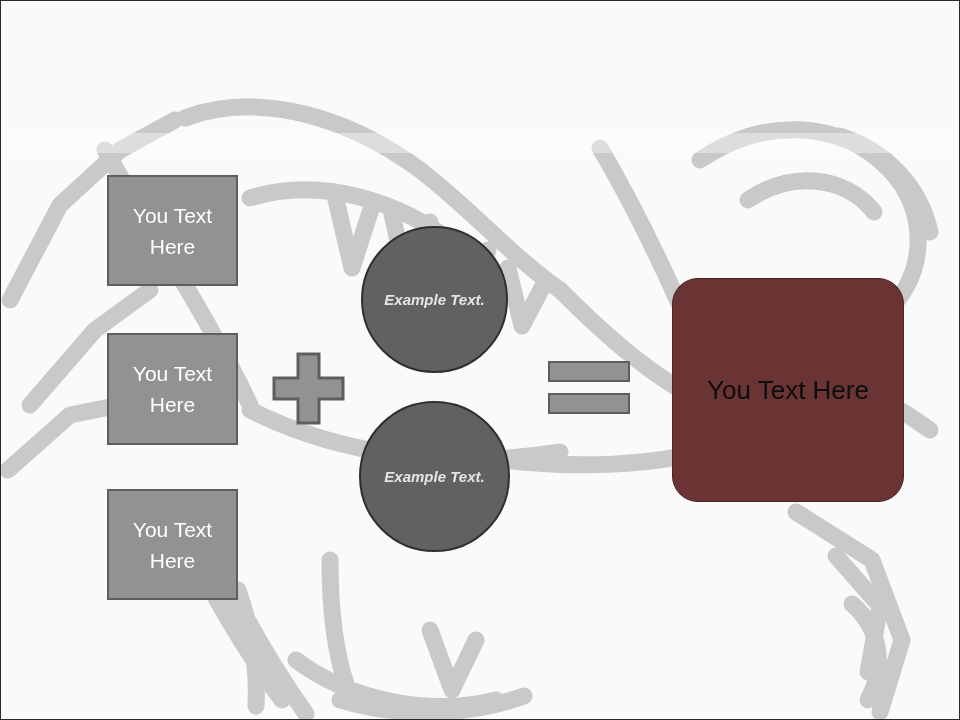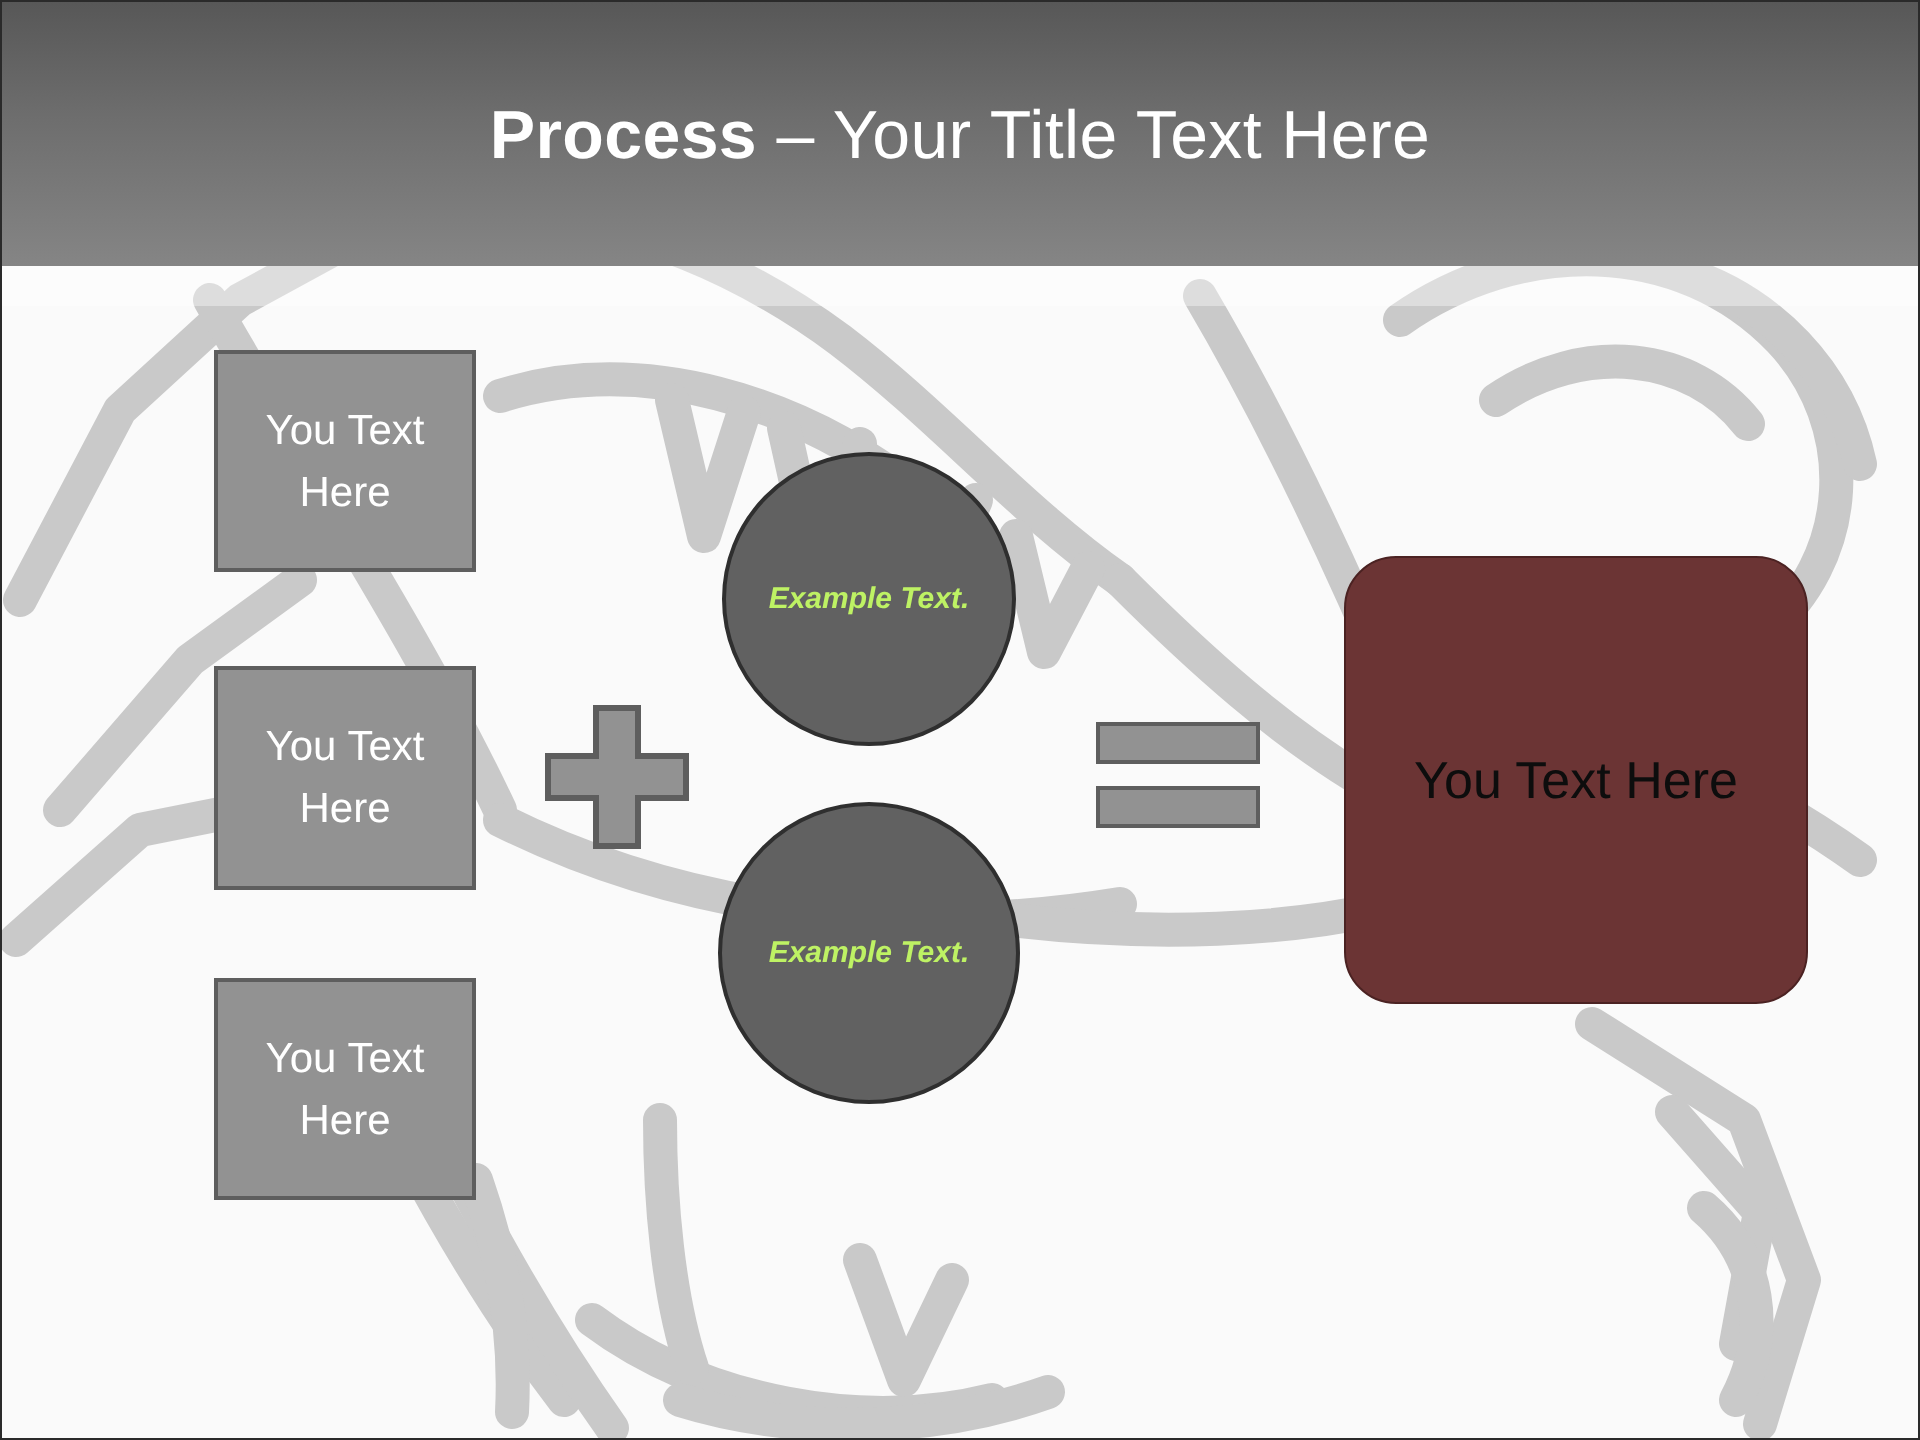--- a/index.html
+++ b/index.html
@@ -92,21 +92,21 @@
   }
 
   
   .bubble {
     position: absolute;
     z-index: 2;
     border-radius: 50%;
     background: #616161;
     border: 2px solid #2f2f2f;
     box-sizing: border-box;
-    color: #bef264;
+    color: #e5e5e5;
     font-size: 15px;
     line-height: 23px;
     font-weight: bold;
     font-style: italic;
     text-align: center;
     display: flex;
     align-items: center;
     justify-content: center;
   }
   #bubble-1 { left: 361px; top: 226px; width: 147px; height: 147px; }
@@ -206,25 +206,20 @@
       <path d="M 430 630 L 452 690 L 476 640"></path>
       <path d="M 330 560 C 330 600 334 648 346 684"></path>
 
       <path d="M 560 290 C 600 330 640 366 684 392"></path>
       <path d="M 600 148 C 640 216 674 290 700 352"></path>
     </g>
   </svg>
 
   <div id="band"></div>
 
-  <div id="header">
-    <div id="title">
-      <span class="strong">Process</span><span class="rest"> – Your Title Text Here</span>
-    </div>
-  </div>
 
   <div class="inbox" id="inbox-1">
     <span>You Text Here</span>
   </div>
   <div class="inbox" id="inbox-2">
     <span>You Text Here</span>
   </div>
   <div class="inbox" id="inbox-3">
     <span>You Text Here</span>
   </div>

